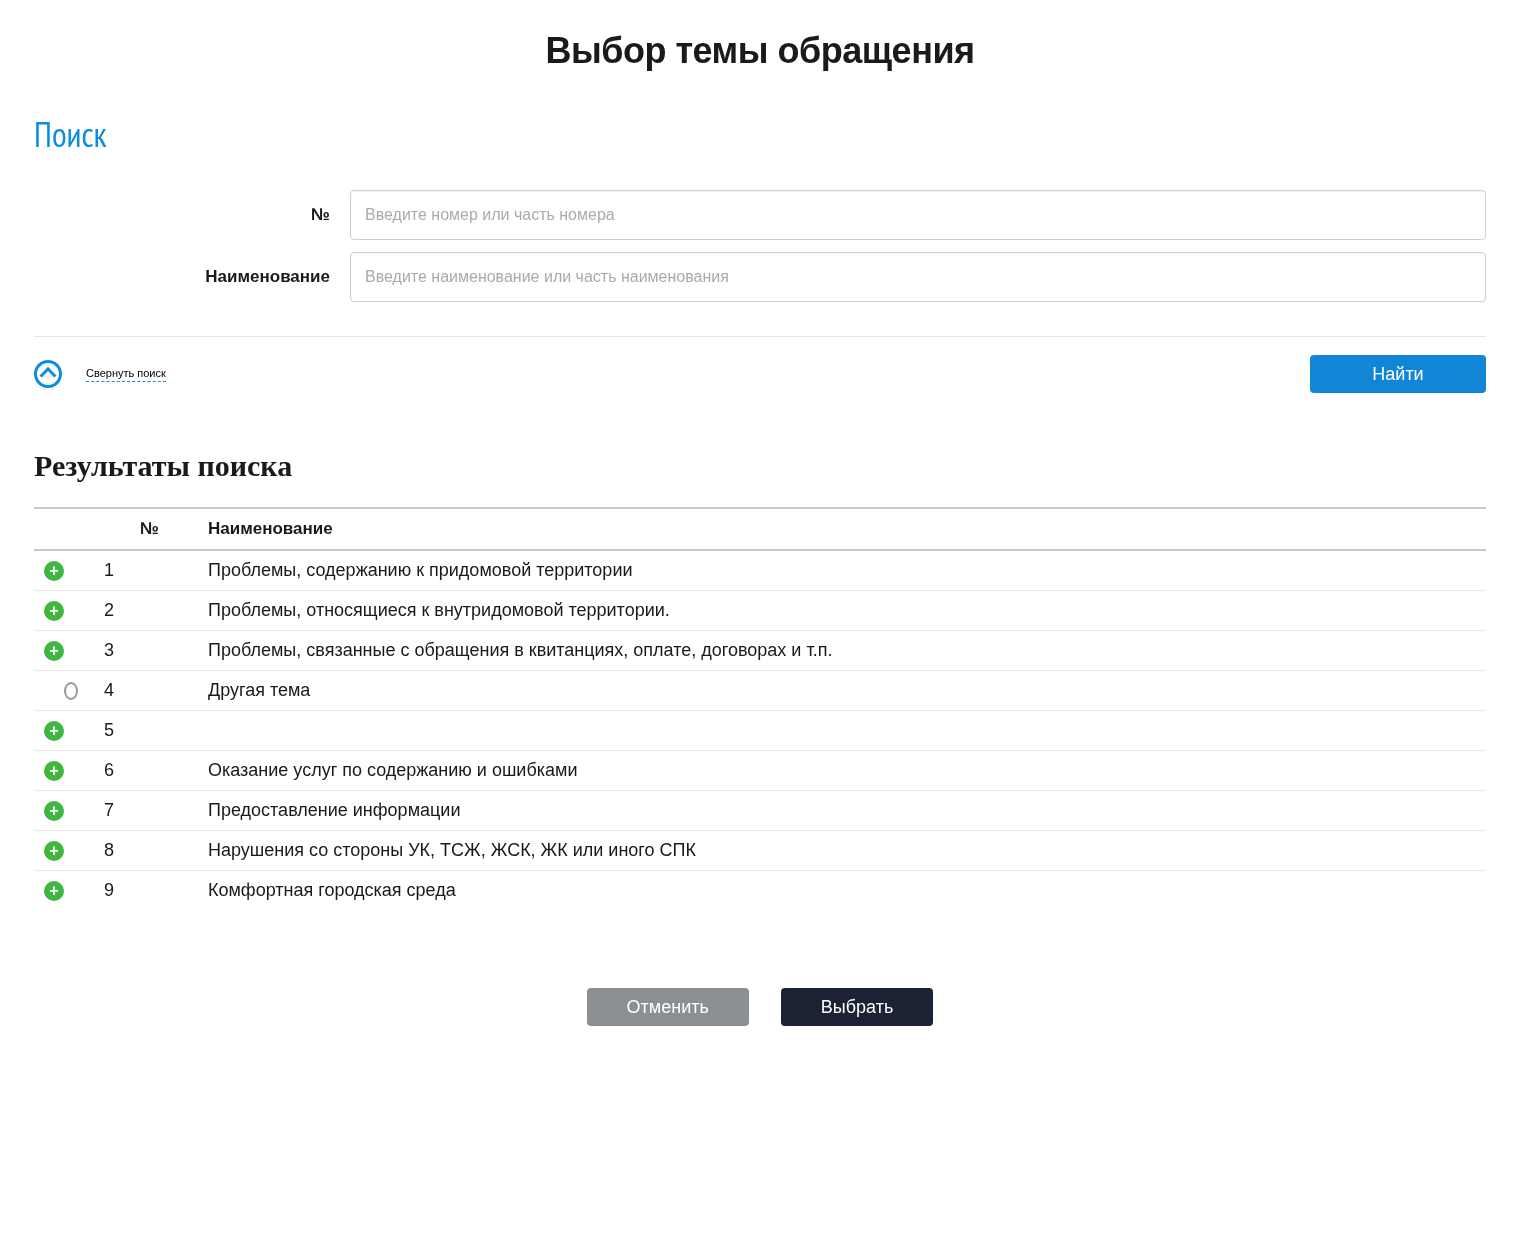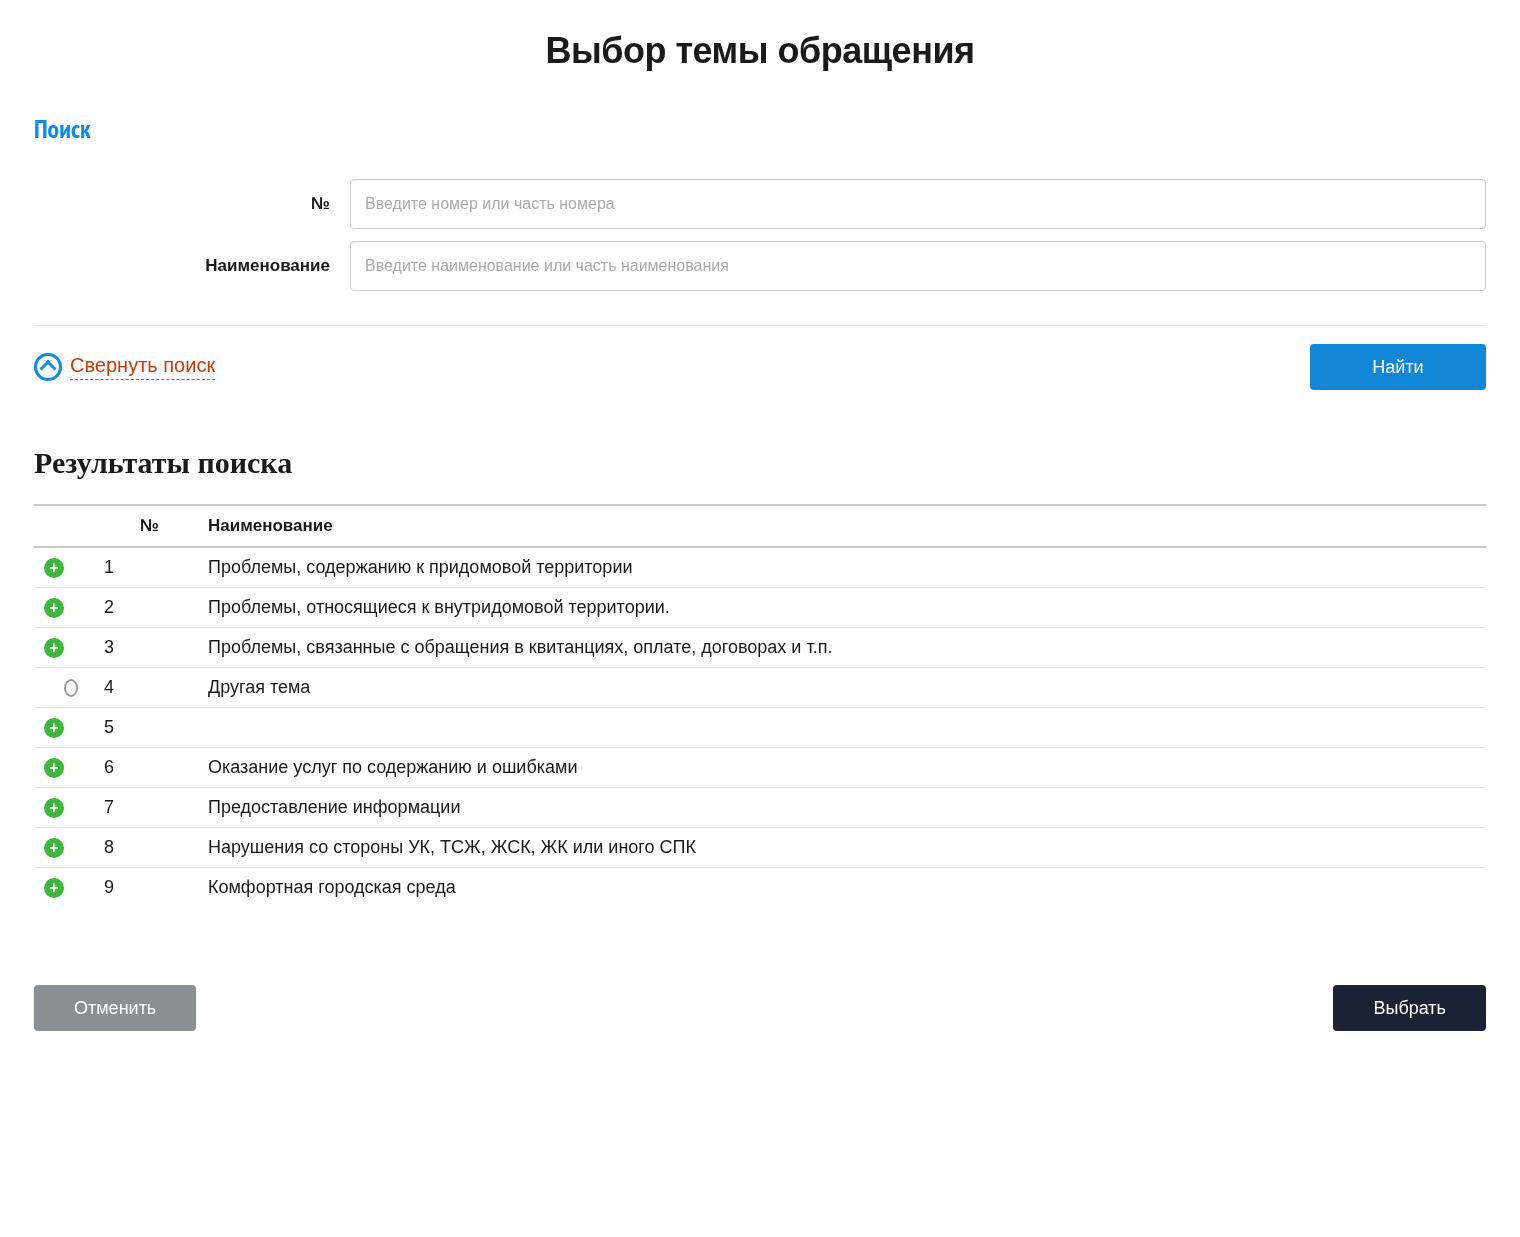--- a/index.html
+++ b/index.html
@@ -13,22 +13,22 @@
     h1.page-title {
       font-size: 36px;
       font-weight: 700;
       text-align: center;
       margin-bottom: 40px;
       letter-spacing: -0.5px;
       font-family: Liberation Sans, sans-serif;
     }
     h2.section-search {
       color: #0d8ce0;
-      font-size: 26px;
-      font-weight: 700;
+      font-size: 34px;
+      font-weight: 400;
       margin-bottom: 34px;
       font-family: "PT Sans Narrow", "Arial Narrow", Arial, sans-serif;
     }
     .form-row {
       display: flex;
       align-items: center;
       margin-bottom: 12px;
     }
     .form-label {
       width: 316px;
@@ -56,23 +56,23 @@
     }
     .actions-row {
       display: flex;
       align-items: center;
       justify-content: space-between;
       margin-bottom: 56px;
     }
     .collapse-link {
       display: inline-flex;
       align-items: center;
-      gap: 8px;
-      color: #c2410c;
-      font-size: 20px;
+      gap: 24px;
+      color: #000000;
+      font-size: 11px;
       cursor: pointer;
     }
     .collapse-text {
       border-bottom: 1px dashed #0d8ce0;
       padding-bottom: 2px;
     }
     .collapse-icon {
       width: 28px;
       height: 28px;
       border: 3px solid #0d8ce0;
@@ -85,21 +85,21 @@
       content: "";
       width: 9px;
       height: 9px;
       border-left: 3px solid #0d8ce0;
       border-top: 3px solid #0d8ce0;
       transform: rotate(45deg) translate(1px, 1px);
     }
     .btn {
       border: none;
       border-radius: 4px;
-      height: 46px;
+      height: 38px;
       padding: 0 40px;
       font-size: 18px;
       cursor: pointer;
       color: #fff;
     }
     .btn-primary {
       background: #1186d6;
       min-width: 176px;
     }
     h2.section-results {
@@ -152,21 +152,21 @@
       width: 18px;
       height: 18px;
       border: 2px solid #9a9a9a;
       border-radius: 50%;
       background: #fff;
       cursor: pointer;
       margin-left: 26px;
     }
     .footer-actions {
       display: flex;
-      justify-content: space-between;
+      justify-content: center;
       gap: 32px;
       margin-top: 78px;
     }
     .btn-cancel {
       background: #8b8f92;
       min-width: 146px;
     }
     .btn-select {
       background: #0f172a;
       min-width: 146px;

